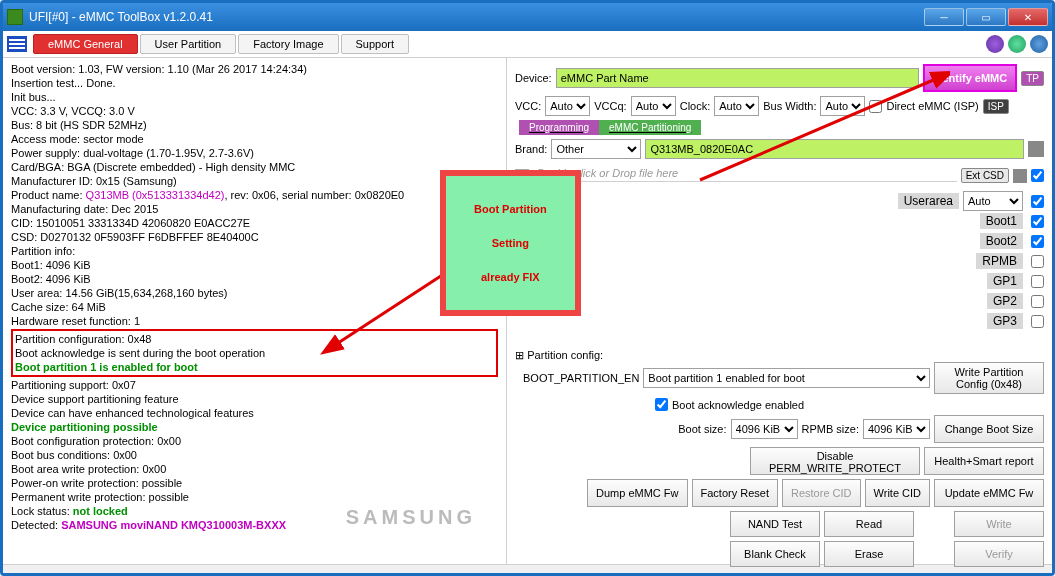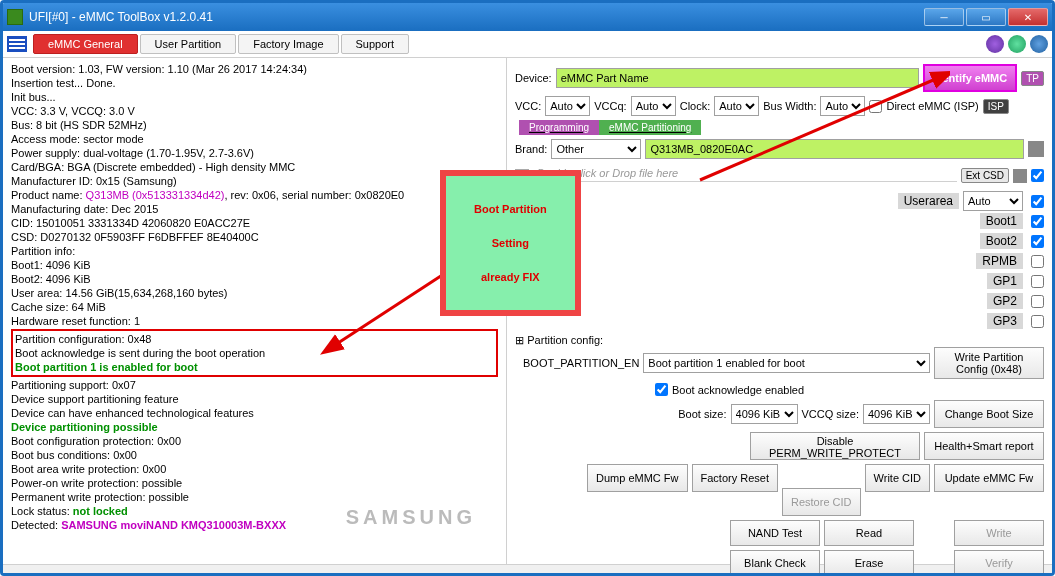--- a/index.html
+++ b/index.html
@@ -36,21 +36,21 @@
 .subtab .st{padding:2px 10px;font-size:10px;}
 .st1{background:#b050b0;color:#fff;}
 .st2{background:#50b050;color:#fff;}
 .filedrop{color:#999;font-style:italic;padding:2px 4px;border-bottom:1px solid #d0d0d0;margin:2px 0 6px;flex:1;}
 .partrow{display:flex;align-items:center;gap:4px;margin-bottom:2px;height:18px;}
 .partrow .lbl2{margin-left:auto;background:#d8d8d8;padding:1px 6px;font-size:12px;}
 .partrow input[type=checkbox]{margin-left:4px;}
 .annot{position:absolute;background:#86efac;border:6px solid #ef4444;padding:16px 28px;color:#e00000;font-size:28px;font-weight:bold;text-align:center;line-height:34px;z-index:50;}
 .arrow{position:absolute;z-index:49;}
 .statusbar{height:12px;background:#f0f0f0;border-top:1px solid #d0d0d0;}
-.disabled{color:#999;margin-top:24px;}
+.disabled{color:#999;}
 .btnrow{display:flex;gap:4px;margin-top:4px;justify-content:flex-end;flex-wrap:wrap;}
 .bigbtn{border:1px solid #a0a0a0;background:linear-gradient(#fdfdfd,#e8e8e8);width:90px;height:26px;font-size:11px;}
 .bigbtn.dis{color:#999;margin-left:36px;}
 </style>
 </head>
 <body>
 
 <div class="titlebar">
   <div class="icon"></div>
   <div class="title">UFI[#0] - eMMC ToolBox v1.2.0.41</div>
@@ -180,34 +180,34 @@
       </div>
 <div class="partrow">
         <span class="lbl2">GP2</span>
         <input type="checkbox" style="">
       </div>
 <div class="partrow">
         <span class="lbl2">GP3</span>
         <input type="checkbox" style="">
       </div>
 
-<div style="margin-top:4px">⊞ <span>Partition config:</span></div>
+<div style="margin-top:19px">⊞ <span>Partition config:</span></div>
 <div class="row" style="margin-left:8px">
   <span class="lbl">BOOT_PARTITION_EN</span>
   <select class="sel" style="flex:1"><option>Boot partition 1 enabled for boot</option></select>
   <button class="btn" style="height:32px;width:110px;white-space:normal">Write Partition Config (0x48)</button>
 </div>
 <div class="row" style="margin-left:140px">
         <input type="checkbox" checked="" style="">
         <span class="lbl">Boot acknowledge enabled</span>
       </div>
 <div class="row" style="justify-content:flex-end">
   <span class="lbl">Boot size:</span>
         <select class="sel"><option>4096 KiB</option></select>
-  <span class="lbl">VCCQ size:</span>
+  <span class="lbl">RPMB size:</span>
         <select class="sel"><option>4096 KiB</option></select>
   <button class="btn" style="width:110px">Change Boot Size</button>
 </div>
 <div class="btnrow">
   <button class="btn" style="width:170px">Disable PERM_WRITE_PROTECT</button>
   <button class="btn" style="width:120px">Health+Smart report</button>
 </div>
 <div class="btnrow">
   <button class="btn">Dump eMMC Fw</button>
   <button class="btn">Factory Reset</button>

